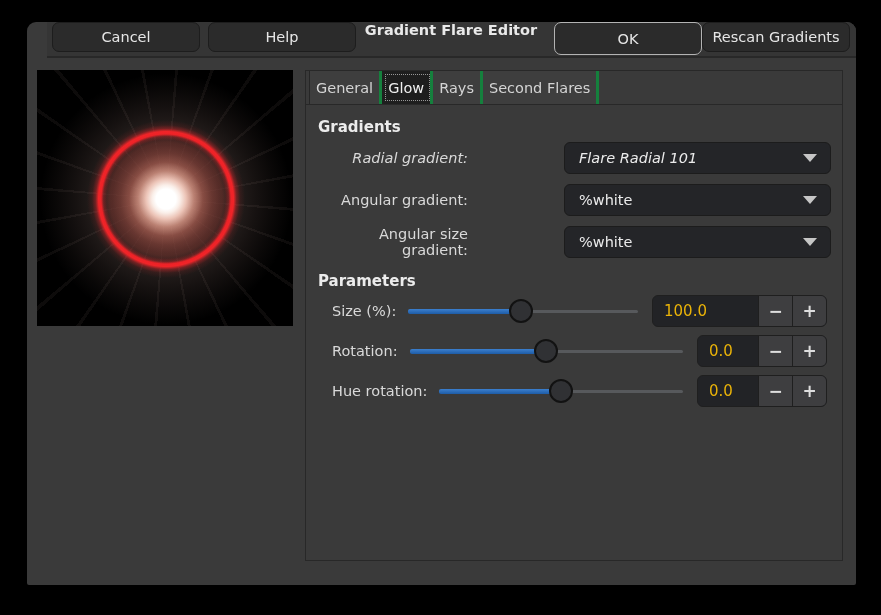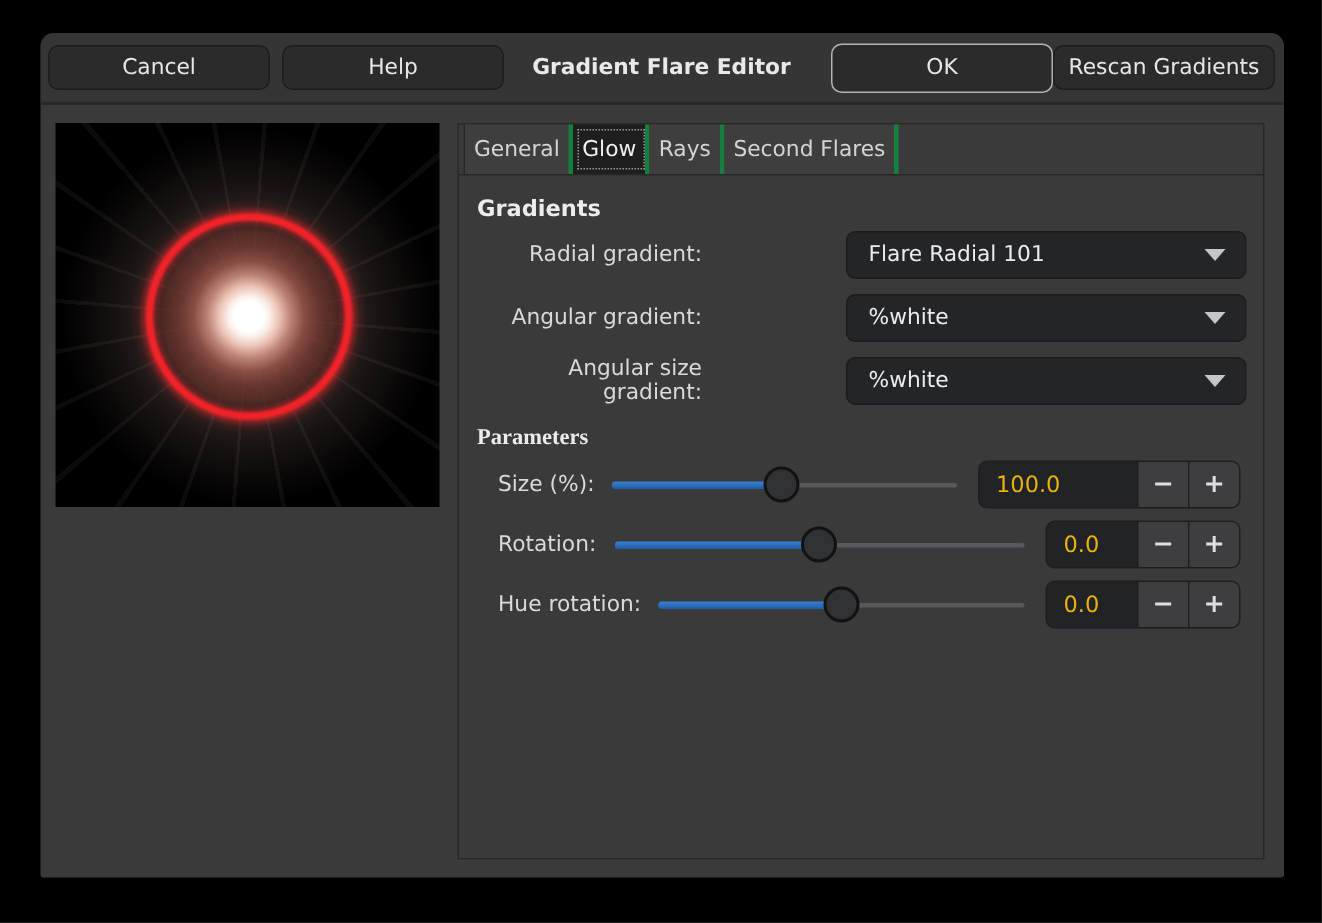--- a/index.html
+++ b/index.html
@@ -7,22 +7,22 @@
     width:881px;height:615px;background:#000;
     font-family:"DejaVu Sans","Liberation Sans",sans-serif;
     overflow:hidden;position:relative;
   }
   .window{
     position:absolute;left:27px;top:22px;width:829px;height:563px;
     background:#3a3a3a;border-radius:9px 9px 2px 2px;overflow:hidden;
   }
   
   .titlebar{
-    height:48px;background:#353535;border-bottom:2px solid #282828;
-    display:flex;align-items:center;padding:0 6px 0 5px;box-sizing:border-box;
+    height:36px;background:#353535;border-bottom:2px solid #282828;
+    display:flex;padding:0 6px 0 5px;box-sizing:border-box;margin-left:20px;
   }
   .hbtn{
     height:30px;width:148px;flex:none;background:#2b2b2b;
     border:1px solid #1d1d1d;border-radius:7px;color:#e6e6e6;
     font-size:14.5px;font-family:inherit;cursor:pointer;
   }
   .hbtn.help{margin-left:8px;}
   .hbtn.ok{height:33px;border:1px solid #b3b3b3;margin-left:8px;}
   .titlebar .title{
     flex:1;text-align:center;color:#e9e9e9;font-weight:bold;font-size:14.5px;
@@ -57,23 +57,23 @@
   }
   .tab:first-child{border-left:1px solid #262626;}
   .tab.active{
     background:#1e1e1e;color:#efefef;
     outline:1px dotted #979797;outline-offset:-4px;
   }
   
   .heading{
     font-weight:bold;font-size:15px;color:#ececec;margin:13px 0 0 12px;height:18px;
   }
-  .heading.params{margin-top:14px;font-family:Liberation Serif, serif;}
+  .heading.params{margin-top:14px;}
   .grow{display:flex;align-items:center;height:32px;margin:10px 11px 0 12px;}
-  .grow.first{margin-top:6px;}
+  .grow.first{margin-top:6px;font-style:italic;}
   .grow .glabel{width:150px;text-align:right;font-size:14.5px;color:#d9d9d9;}
   .dropdown{
     margin-left:auto;width:267px;height:32px;background:#242528;
     border:1px solid #1c1c1c;border-radius:6px;display:flex;align-items:center;
     padding:0 13px 0 14px;box-sizing:border-box;color:#ebebeb;font-size:14.5px;cursor:pointer;gap:24px;
   }
   .dropdown .arrow{
     margin-left:auto;width:0;height:0;
     border-left:7px solid transparent;border-right:7px solid transparent;
     border-top:8px solid #c6c6c6;

